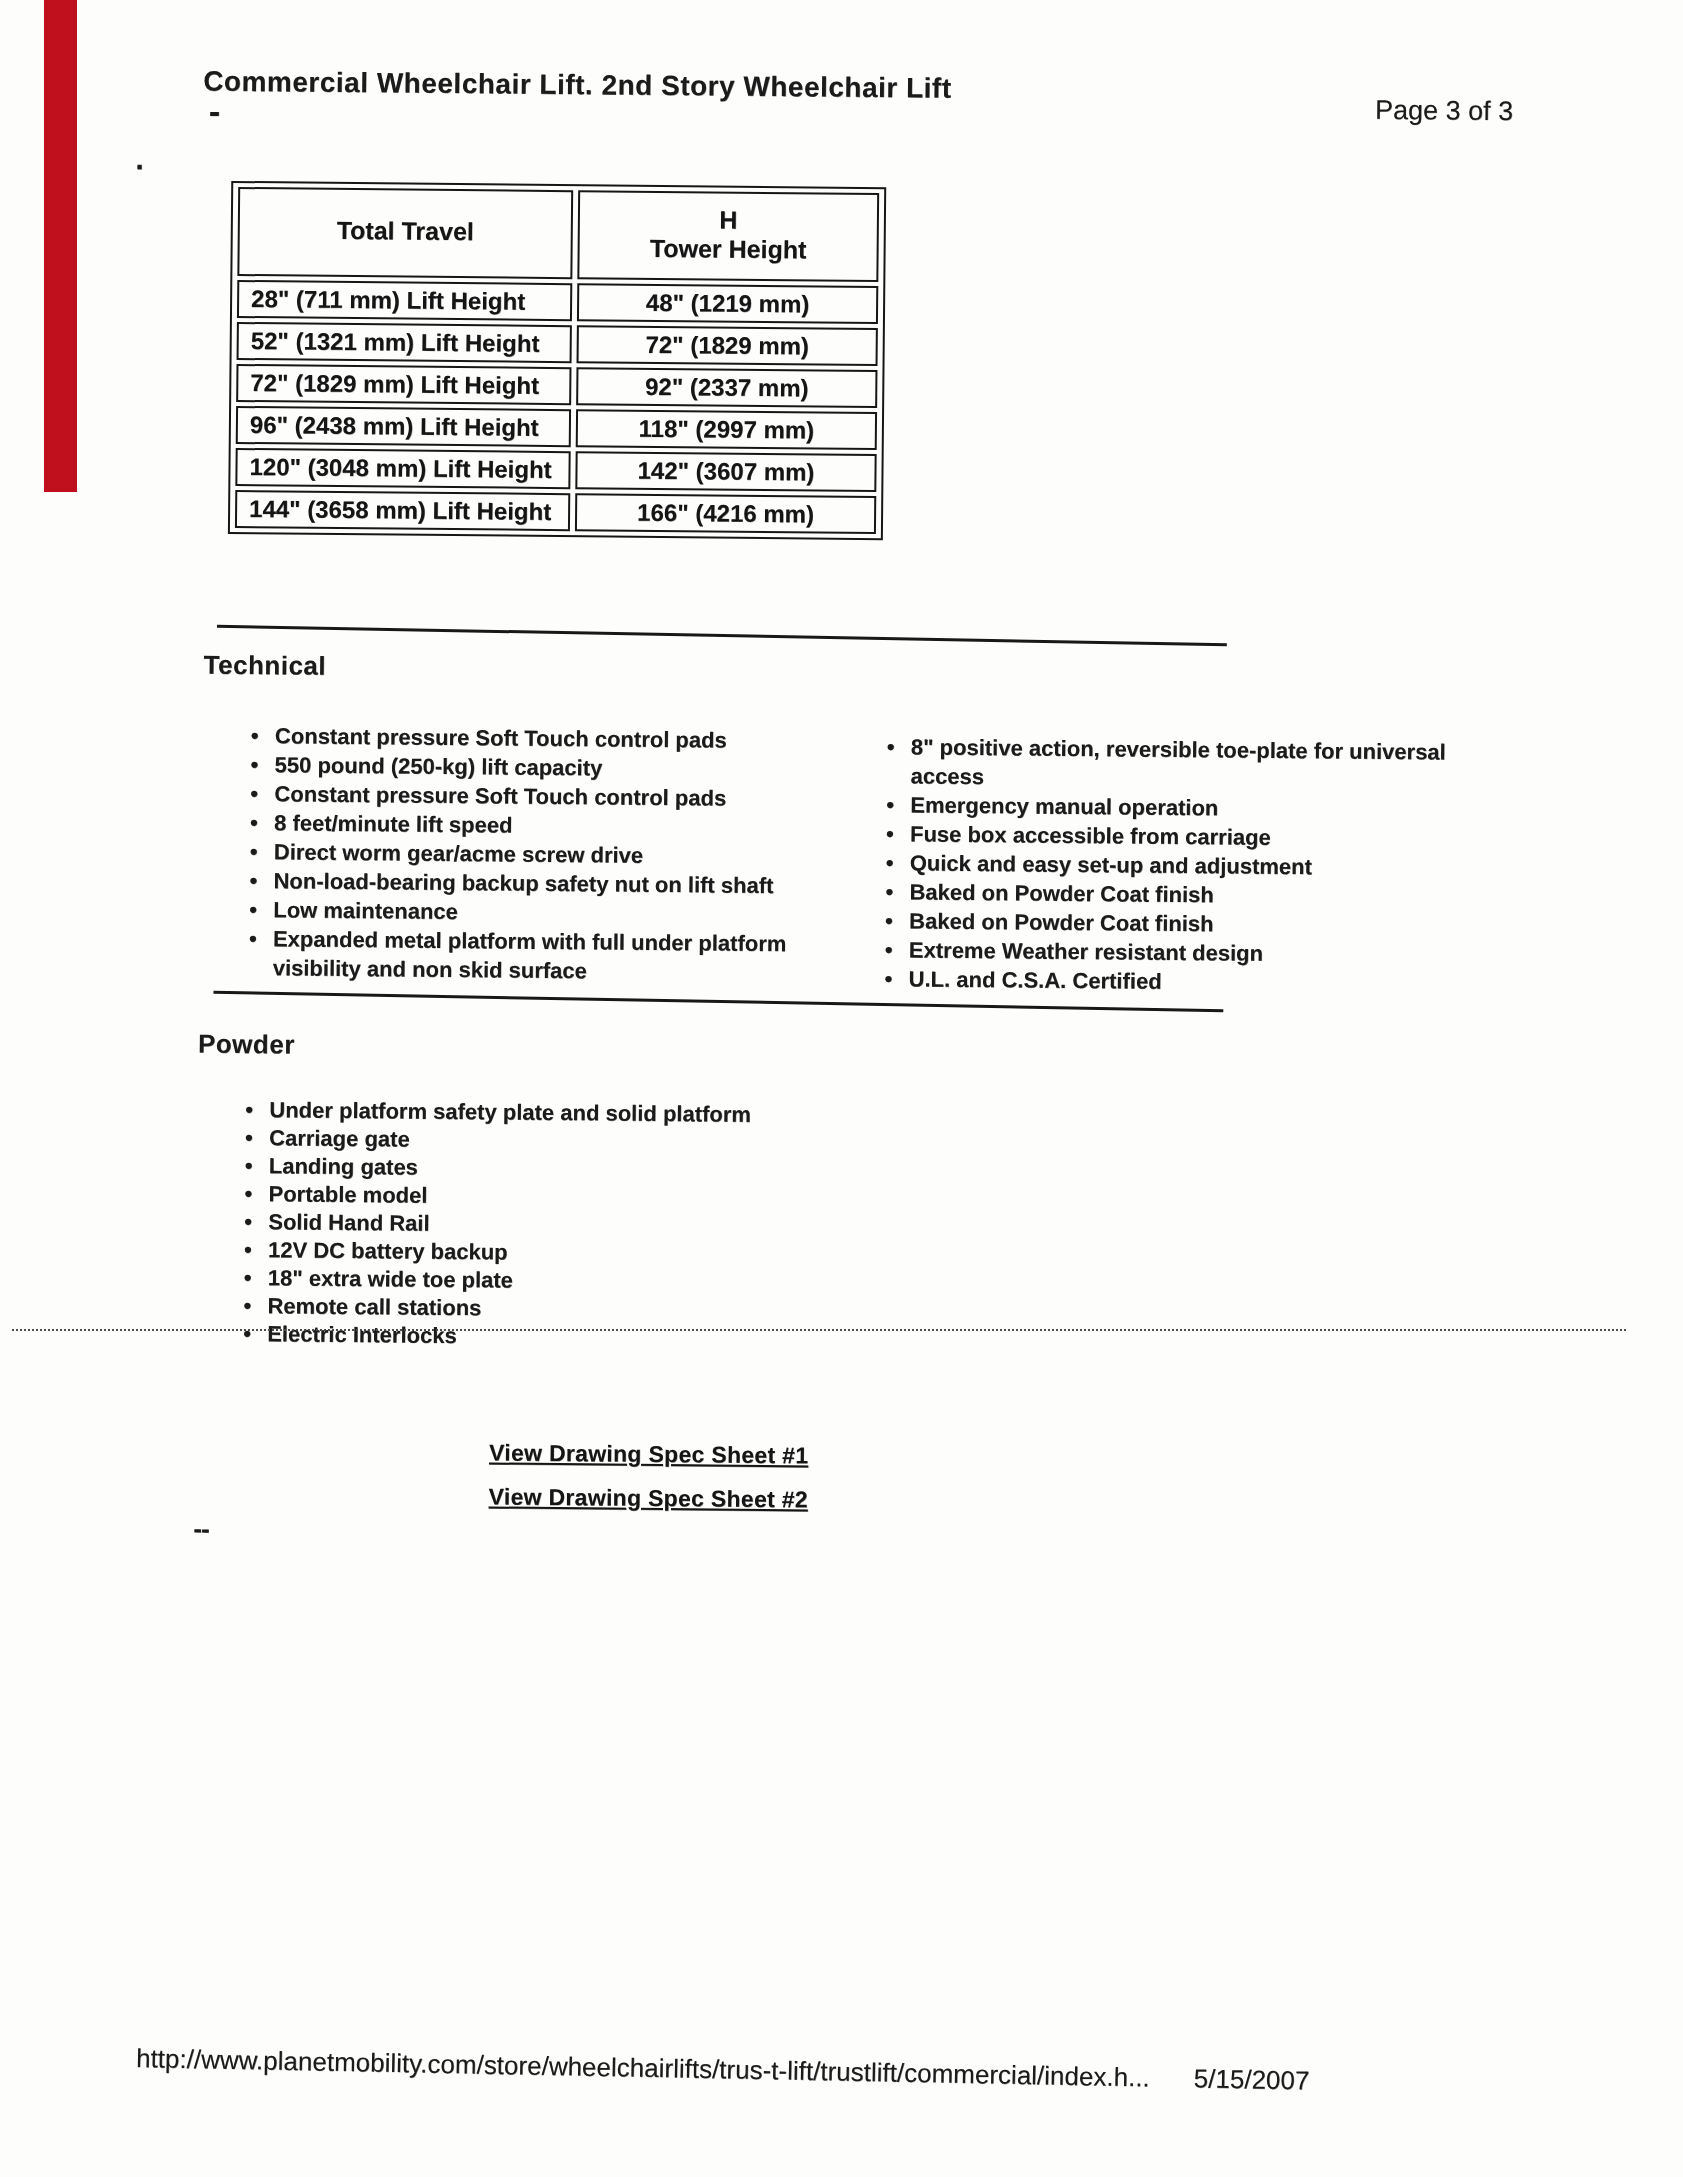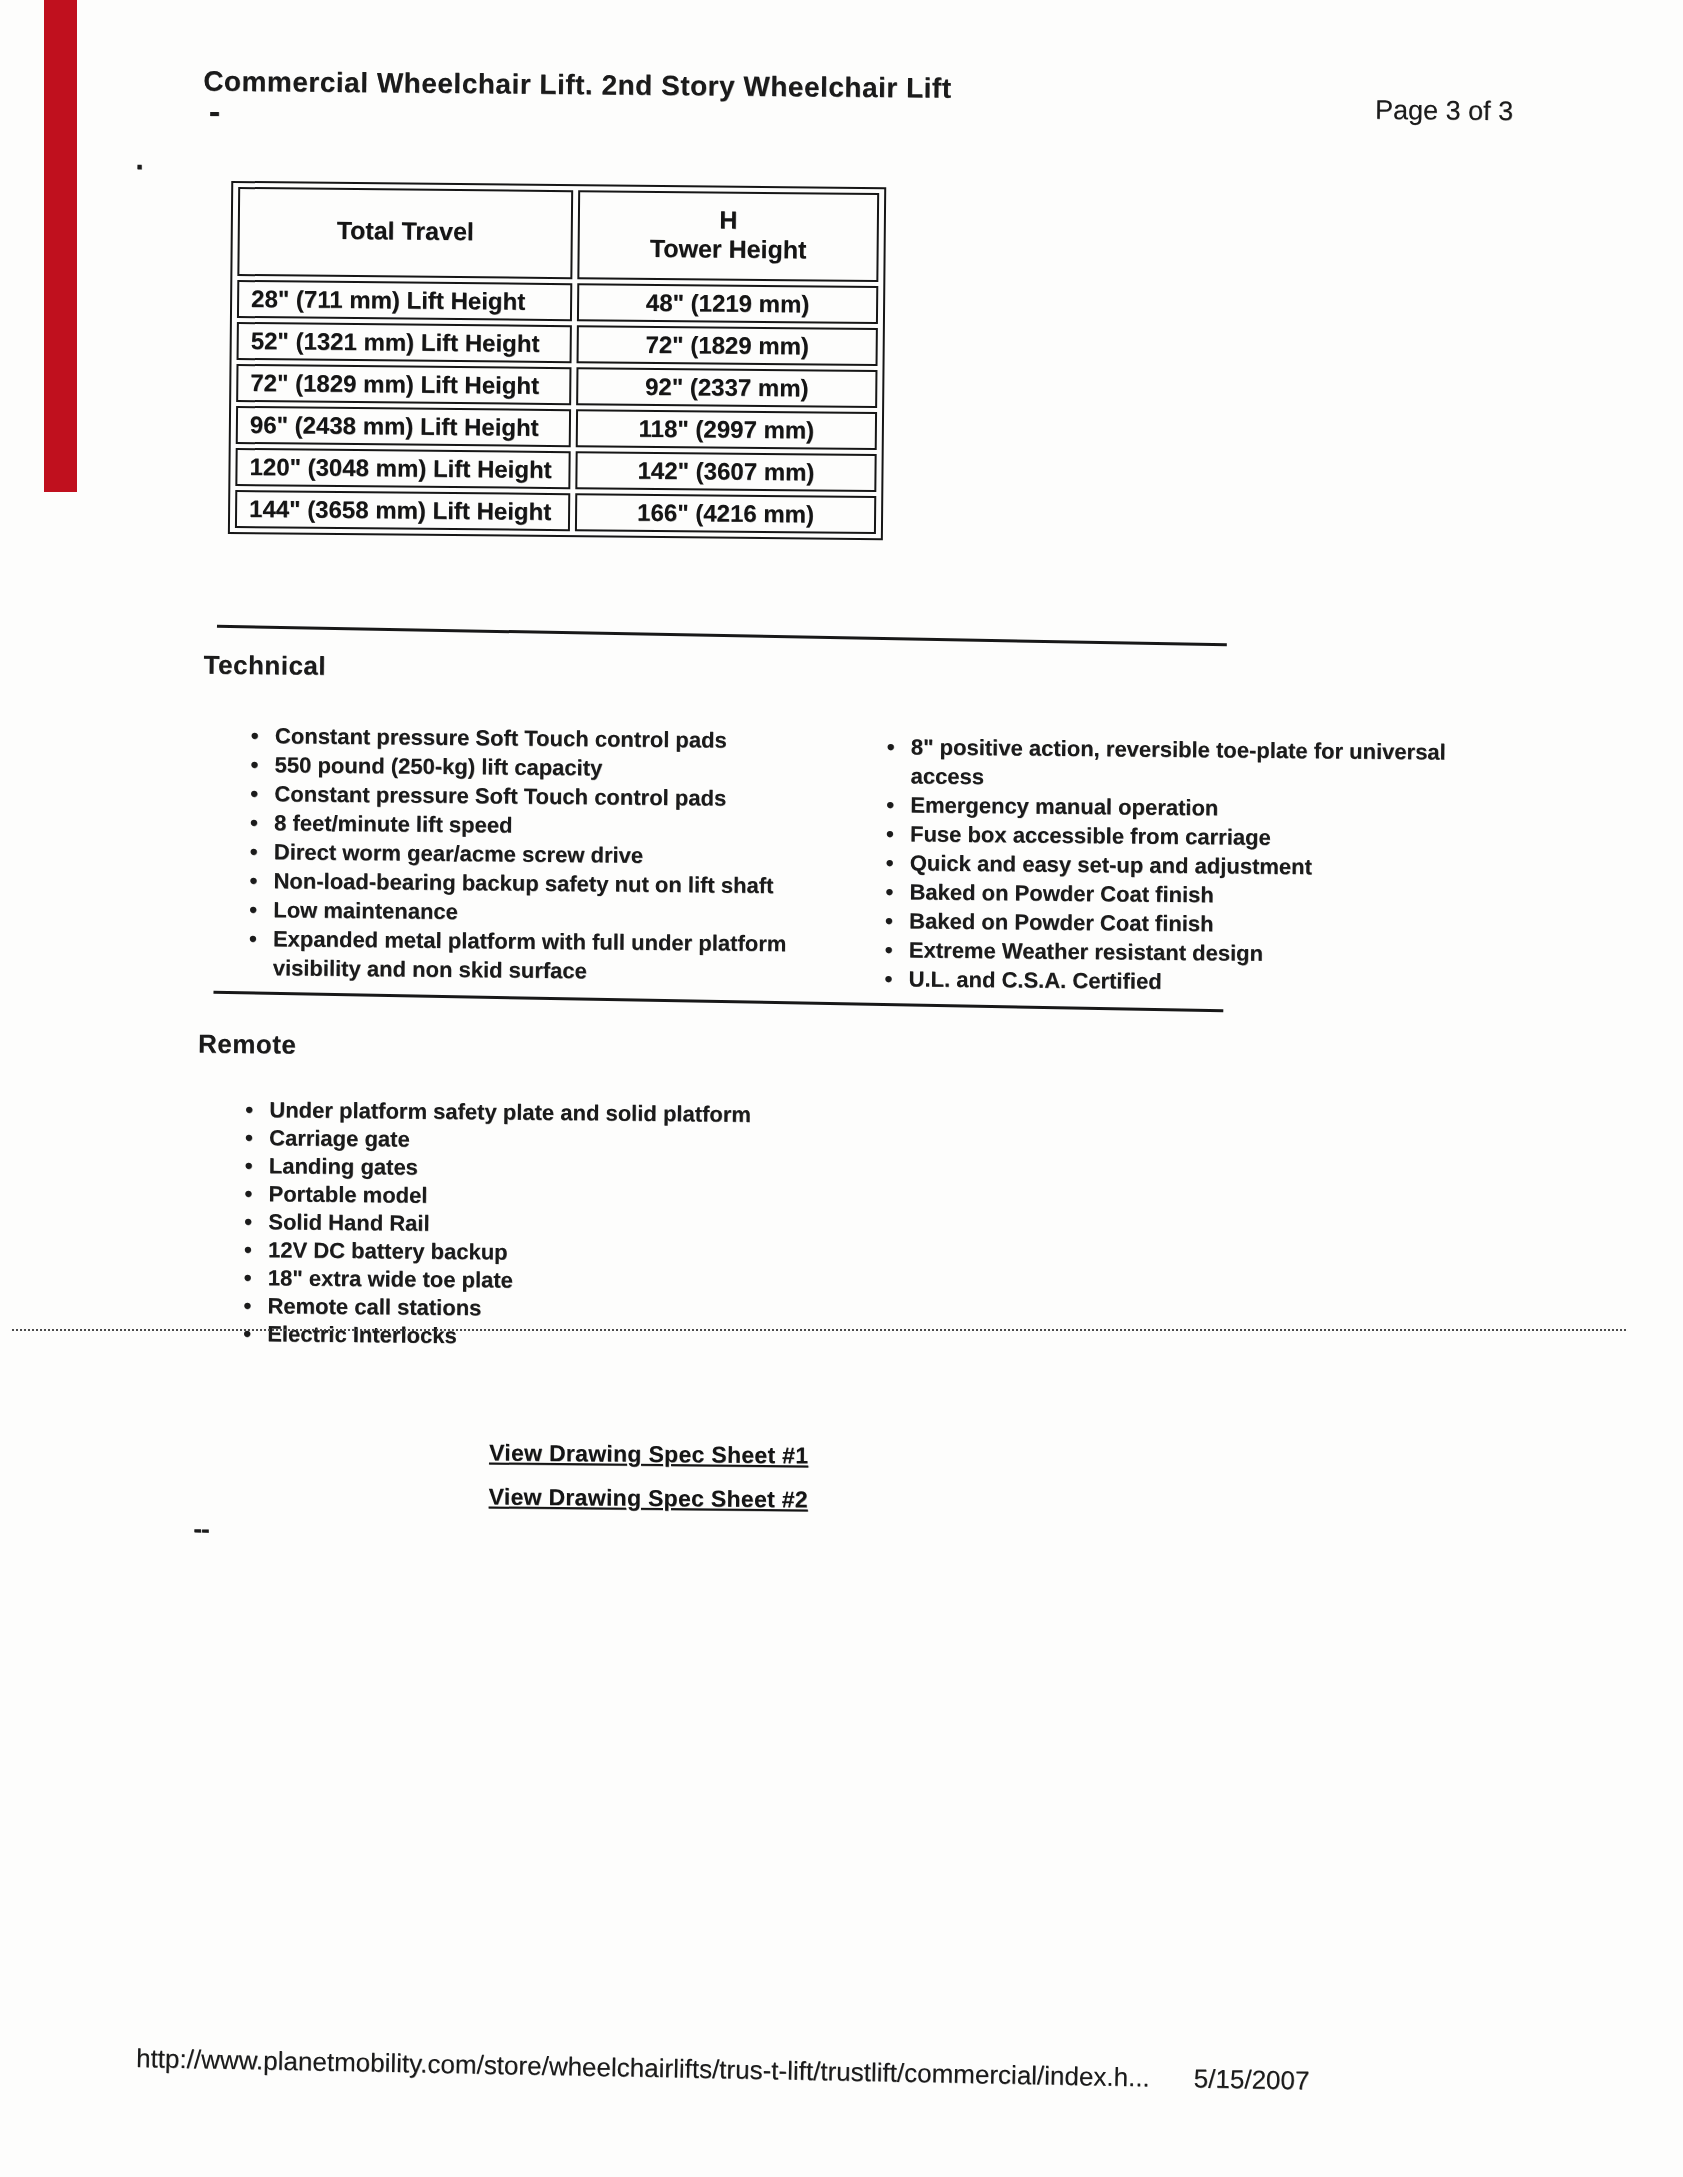--- a/index.html
+++ b/index.html
@@ -124,21 +124,21 @@
         <li>Fuse box accessible from carriage</li>
         <li>Quick and easy set-up and adjustment</li>
         <li>Baked on Powder Coat finish</li>
         <li>Baked on Powder Coat finish</li>
         <li>Extreme Weather resistant design</li>
         <li>U.L. and C.S.A. Certified</li>
       </ul>
 
     <div class="rule rule-mid"></div>
 
-    <div class="section-heading h-options ink">Remote</div>
+    <div class="section-heading h-options ink">Powder</div>
 
     <ul class="bullets opts ink">
         <li>Under platform safety plate and solid platform</li>
         <li>Carriage gate</li>
         <li>Landing gates</li>
         <li>Portable model</li>
         <li>Solid Hand Rail</li>
         <li>12V DC battery backup</li>
         <li>18" extra wide toe plate</li>
         <li>Remote call stations</li>

